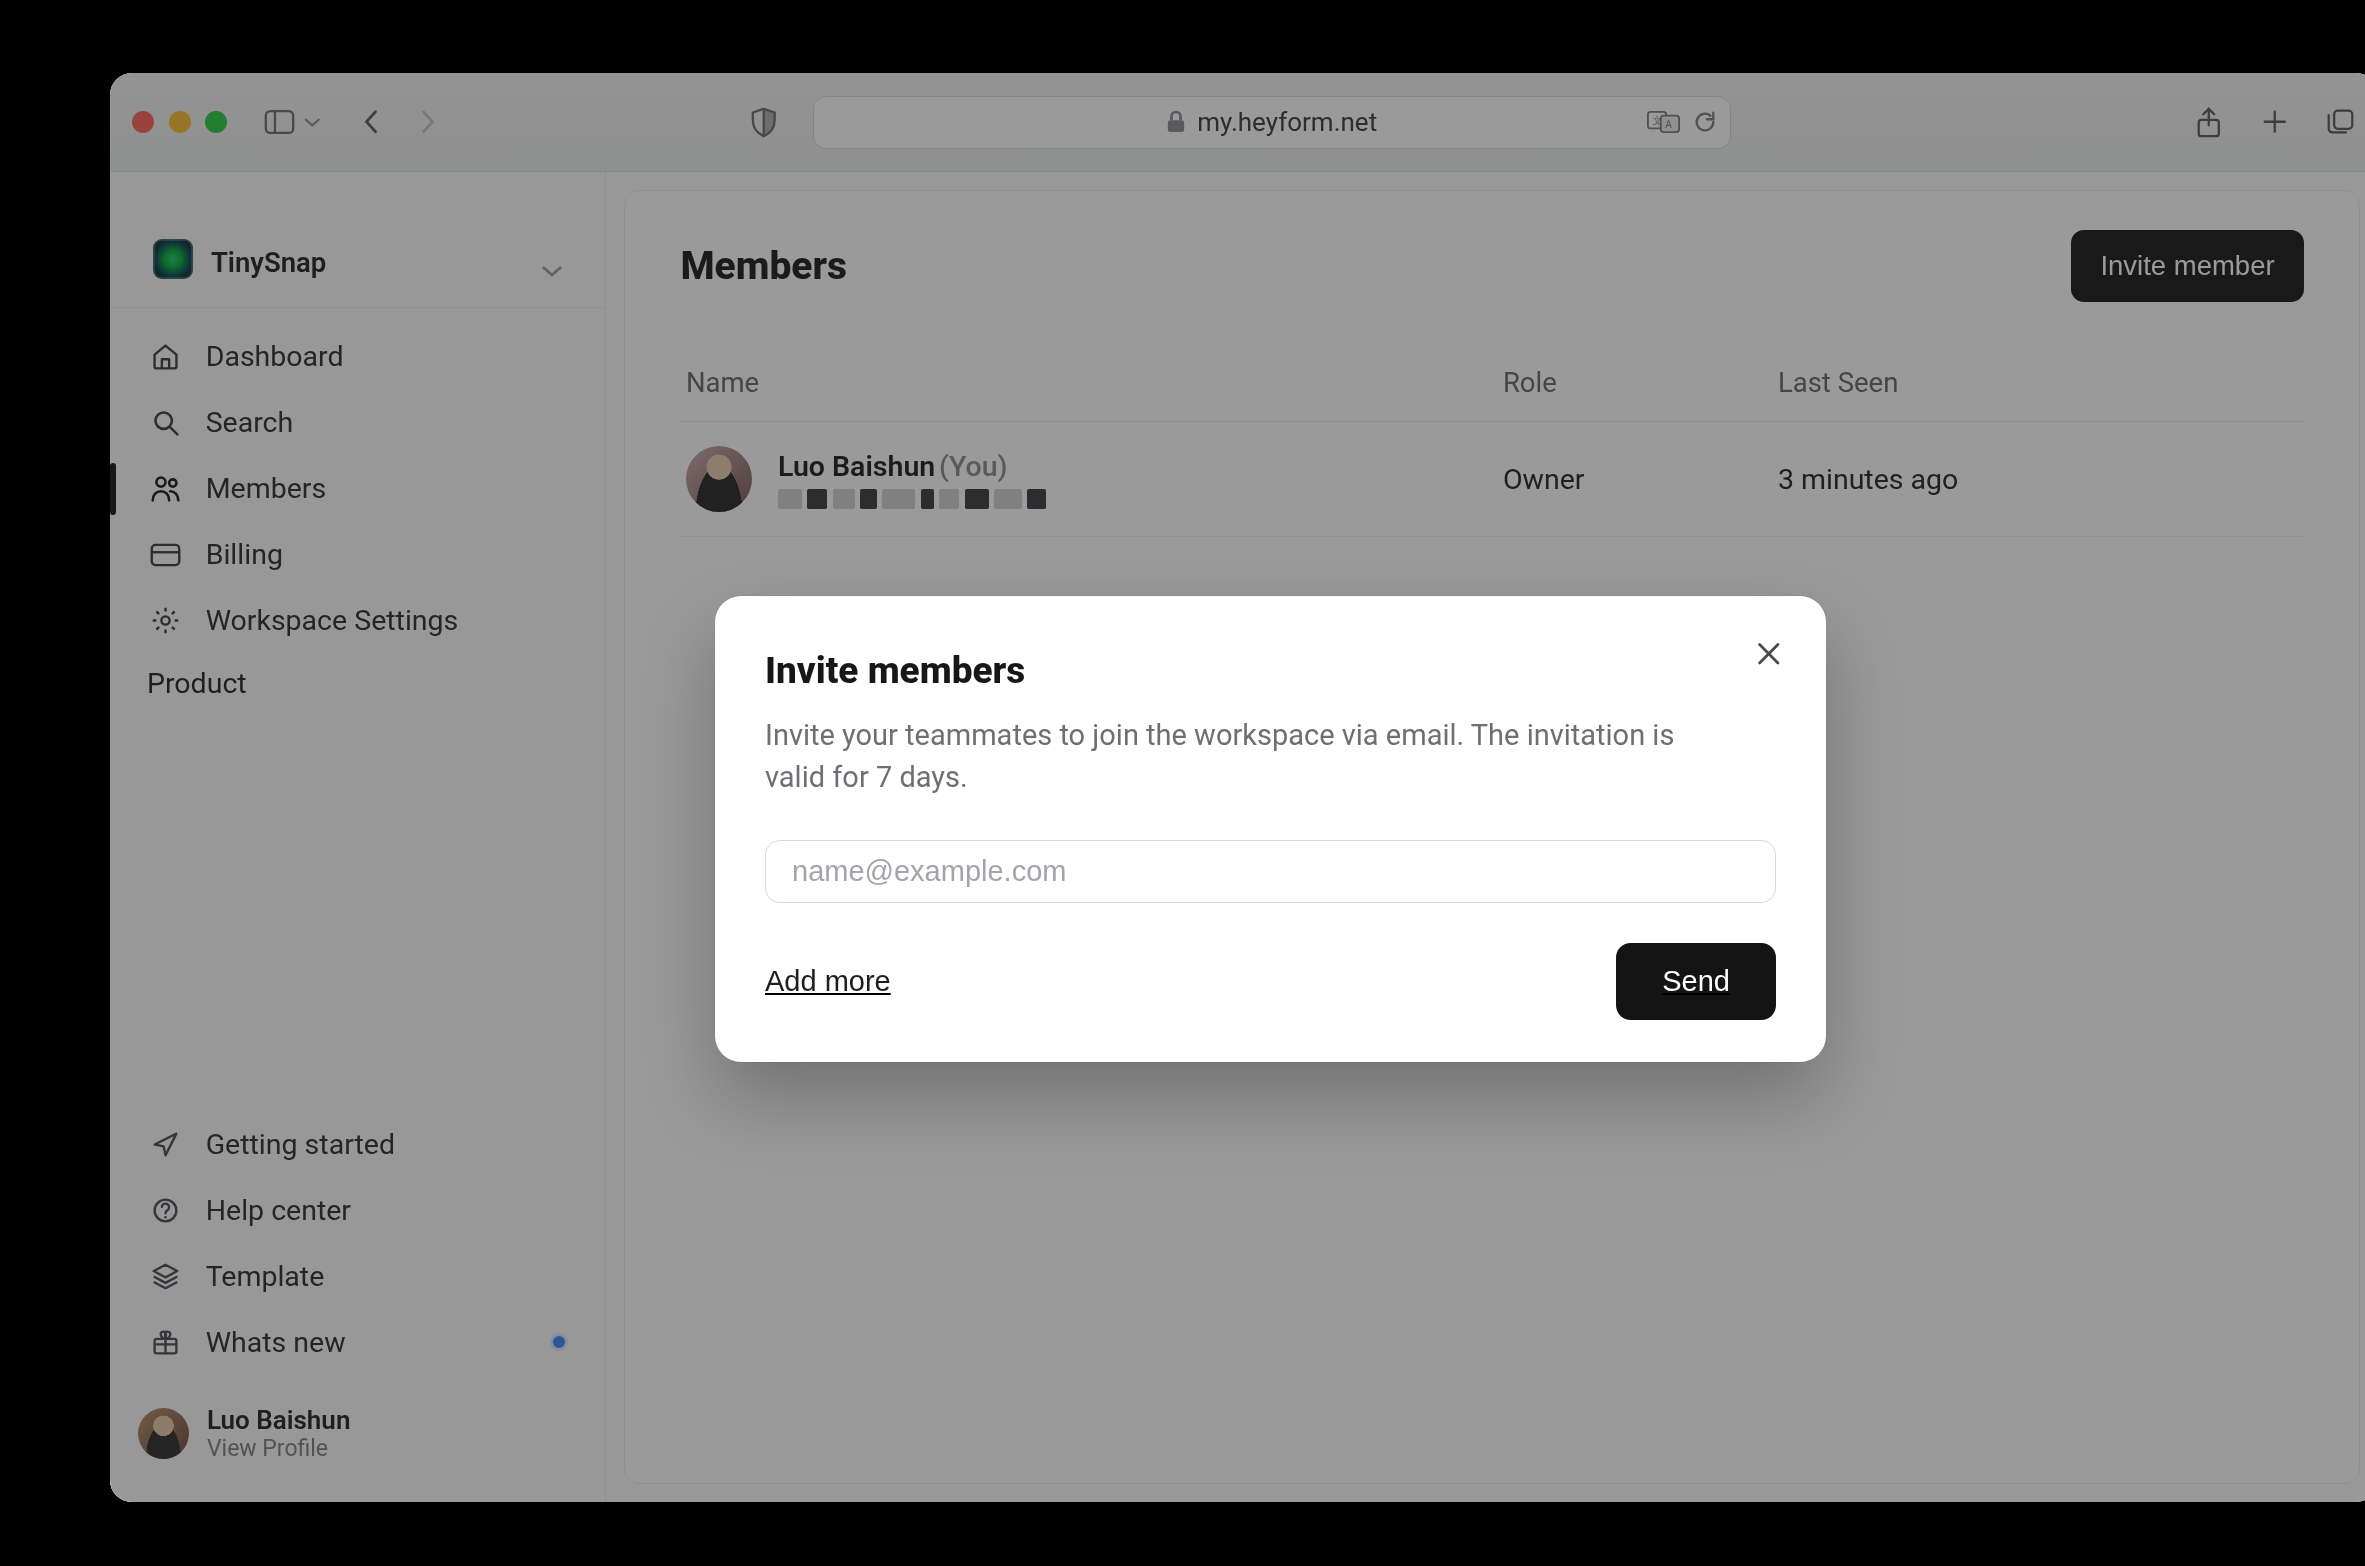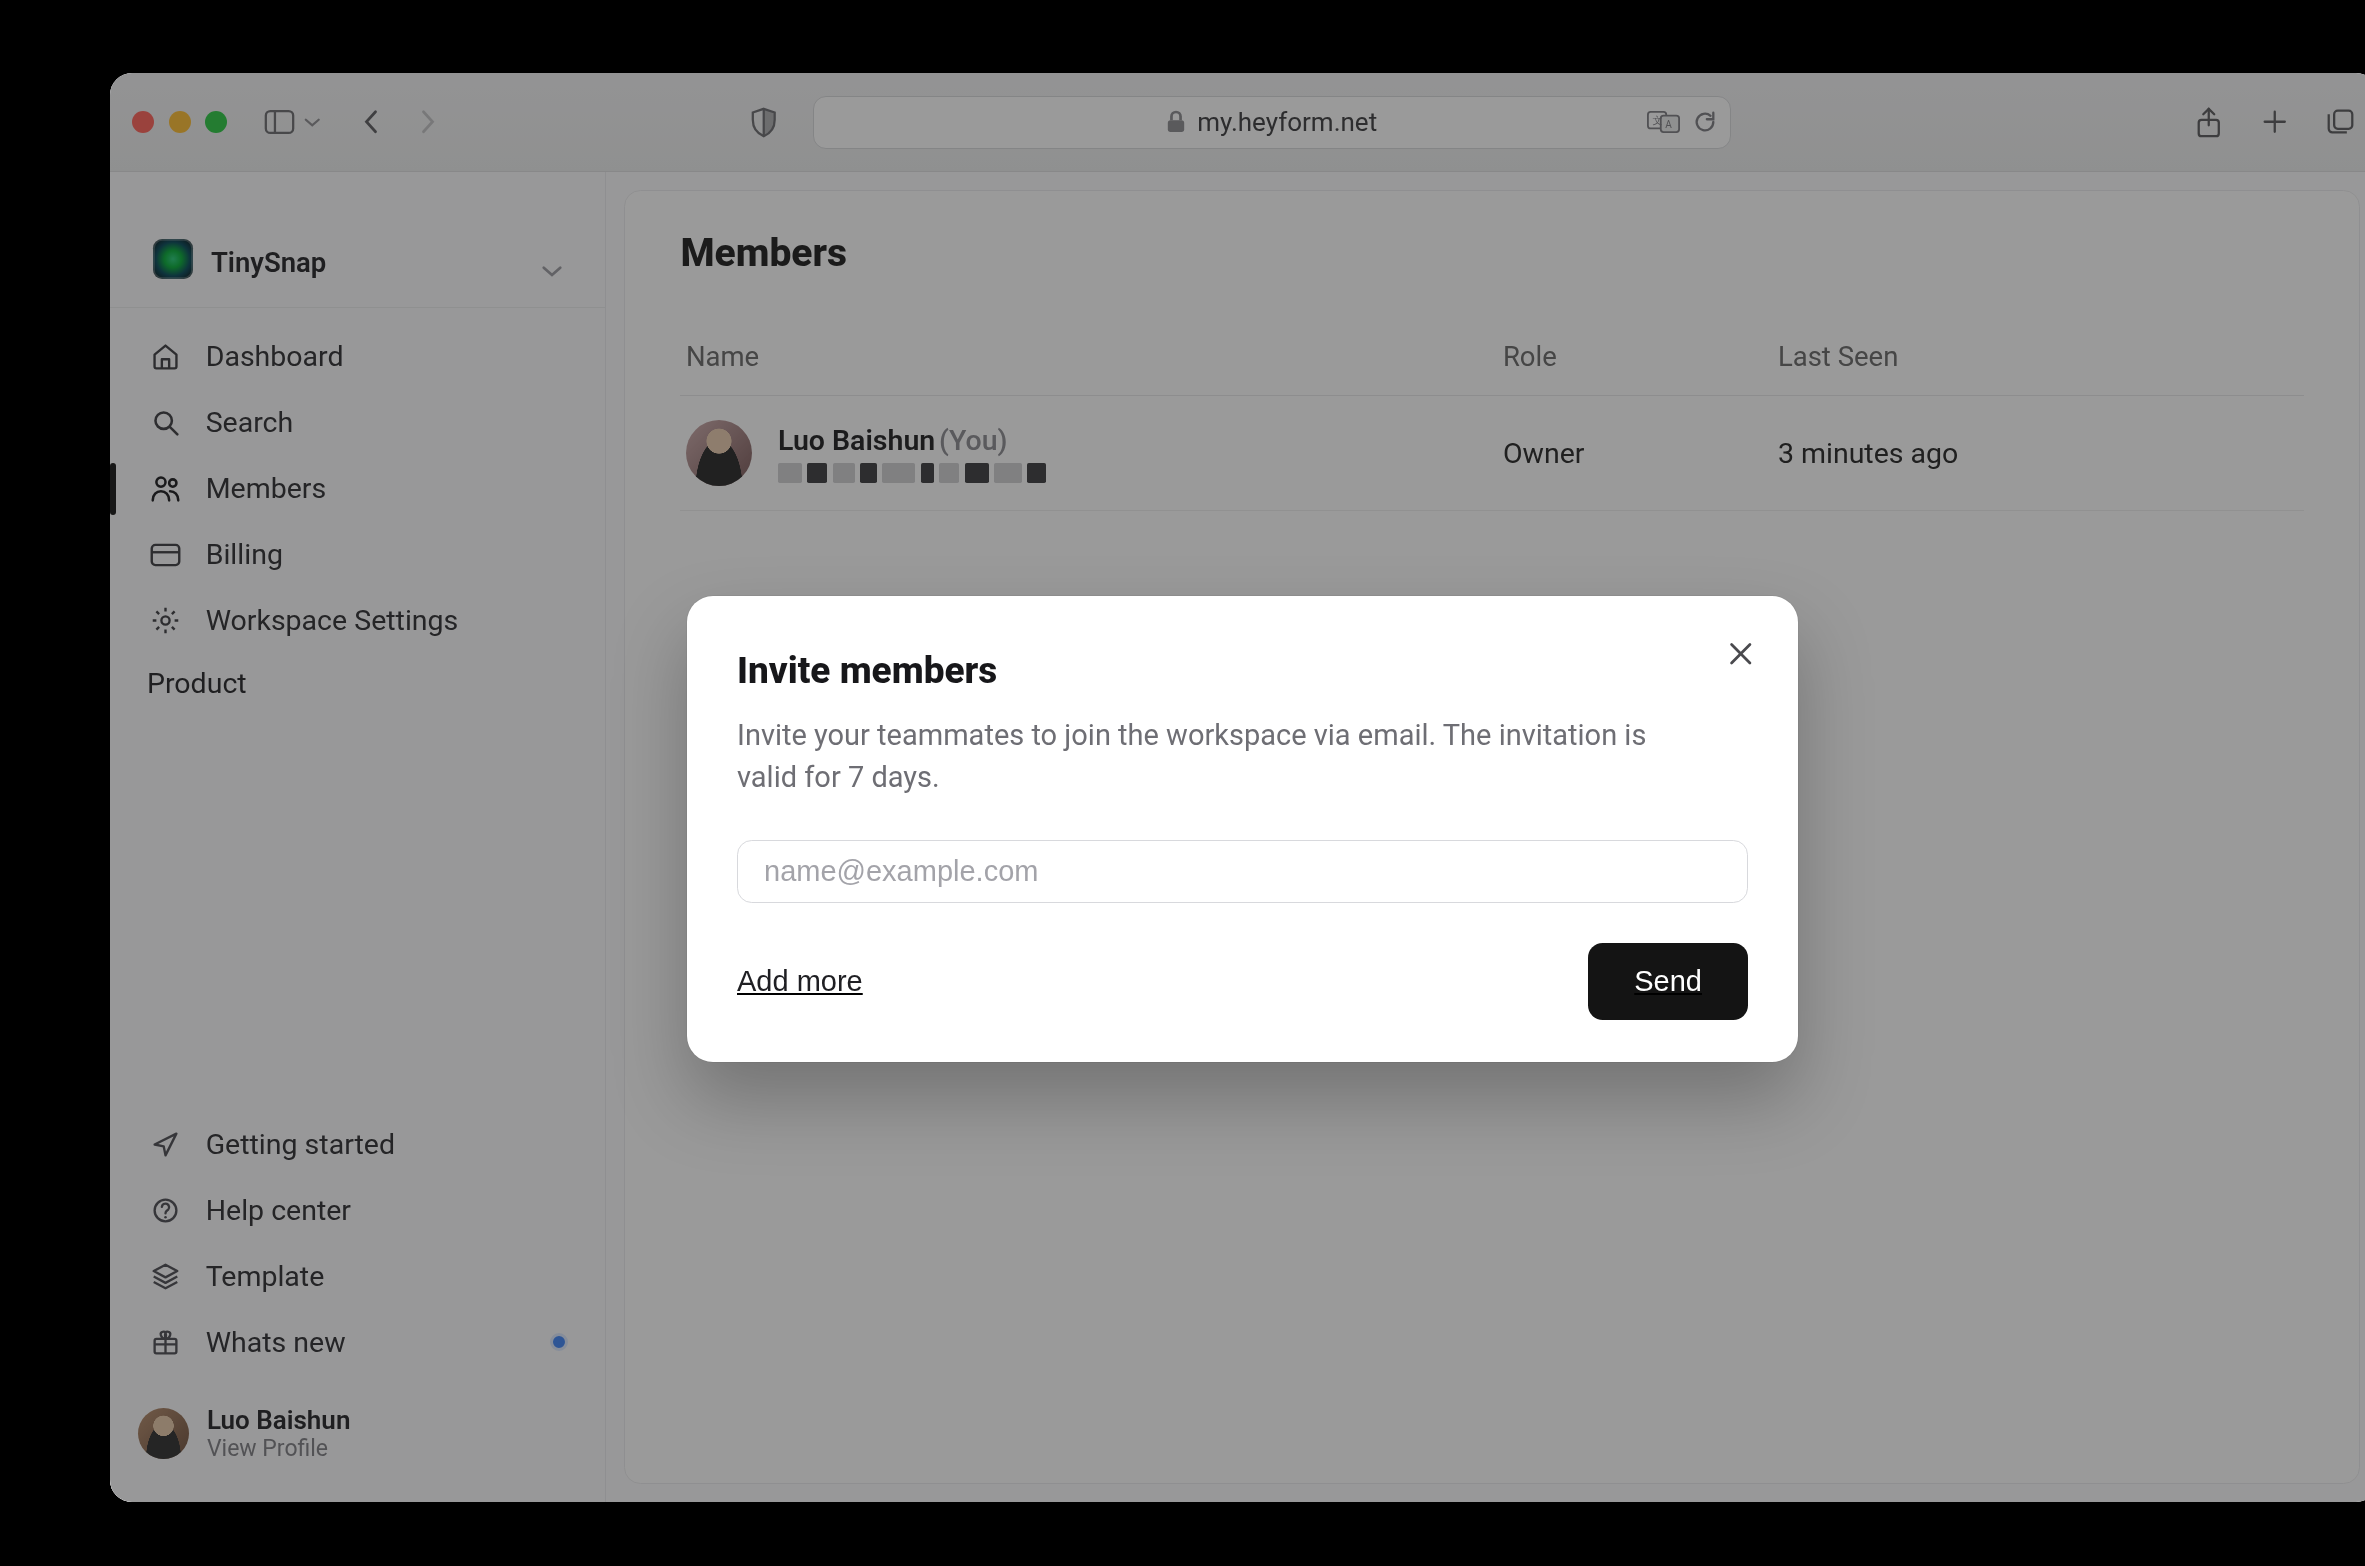--- a/index.html
+++ b/index.html
@@ -69,21 +69,21 @@
   .row-av::after{content:"";position:absolute;inset:0;background:radial-gradient(circle at 50% 32%, #e9cbae 0 22%, transparent 23%), radial-gradient(ellipse at 50% 105%, #242424 0 50%, transparent 51%);}
   .mname{font-size:28.5px;font-weight:600;color:#1b1b1d;}
   .you{color:#8a8a90;font-weight:500;}
   .memail{margin-top:5.5px; display:flex; gap:5.5px;}
   .blk{height:20px;background:#cfcfd2;border-radius:1.8px;}
   .blk.d{background:#3a3a3c;}
   .cell{font-size:28.5px;color:#222;}
 
   .overlay{position:absolute;inset:0;background:rgba(30,30,30,0.45);}
 
-  .modal{position:absolute;left:577px;top:523px;width:1111px;background:#fff;border-radius:26px;box-shadow:0 37px 73px rgba(0,0,0,0.25), 0 0 0 0.9px rgba(0,0,0,0.04);padding:53px 50px 42px;}
+  .modal{position:absolute;left:605px;top:523px;width:1111px;background:#fff;border-radius:26px;box-shadow:0 37px 73px rgba(0,0,0,0.25), 0 0 0 0.9px rgba(0,0,0,0.04);padding:53px 50px 42px;}
   .modal h2{font-size:37px;font-weight:800;color:#17171a;}
   .modal p{margin-top:22px;font-size:29px;line-height:1.45;color:#6e6e74;max-width:973px;}
   .close-x{position:absolute;top:39px;right:39px;width:37px;height:37px;display:flex;align-items:center;justify-content:center;color:#4a4a4e;cursor:pointer;}
   .m-input{width:100%;margin-top:42px;height:63px;border:1.4px solid #d8d9dd;border-radius:14.7px;padding:0 26px;font-size:29px;color:#14532d;}
   .m-input::placeholder{color:#a3a3a9;}
   .m-foot{display:flex;justify-content:space-between;align-items:center;margin-top:40px;text-decoration:underline;}
   .add-more{font-size:29px;color:#1f1f23;font-weight:500;background:none;border:none;cursor:pointer;}
   .send{background:#141414;color:#fff;border:none;border-radius:14.7px;padding:22px 46px;font-size:29px;font-weight:500;cursor:pointer;}
 
   svg{display:block;}
@@ -300,20 +300,21 @@
           <div class="name">Luo Baishun</div>
           <div class="sub">View Profile</div>
         </div>
       </div>
     </aside>
 
     <main class="main">
       <div class="panel">
         <div class="hdr">
           <h1>Members</h1>
+          <button class="invite-btn">Invite member</button>
         </div>
 
         <div class="thead">
           <div class="col-name">Name</div>
           <div class="col-role">Role</div>
           <div class="col-seen">Last Seen</div>
         </div>
 
         <div class="row">
           <div class="col-name">

